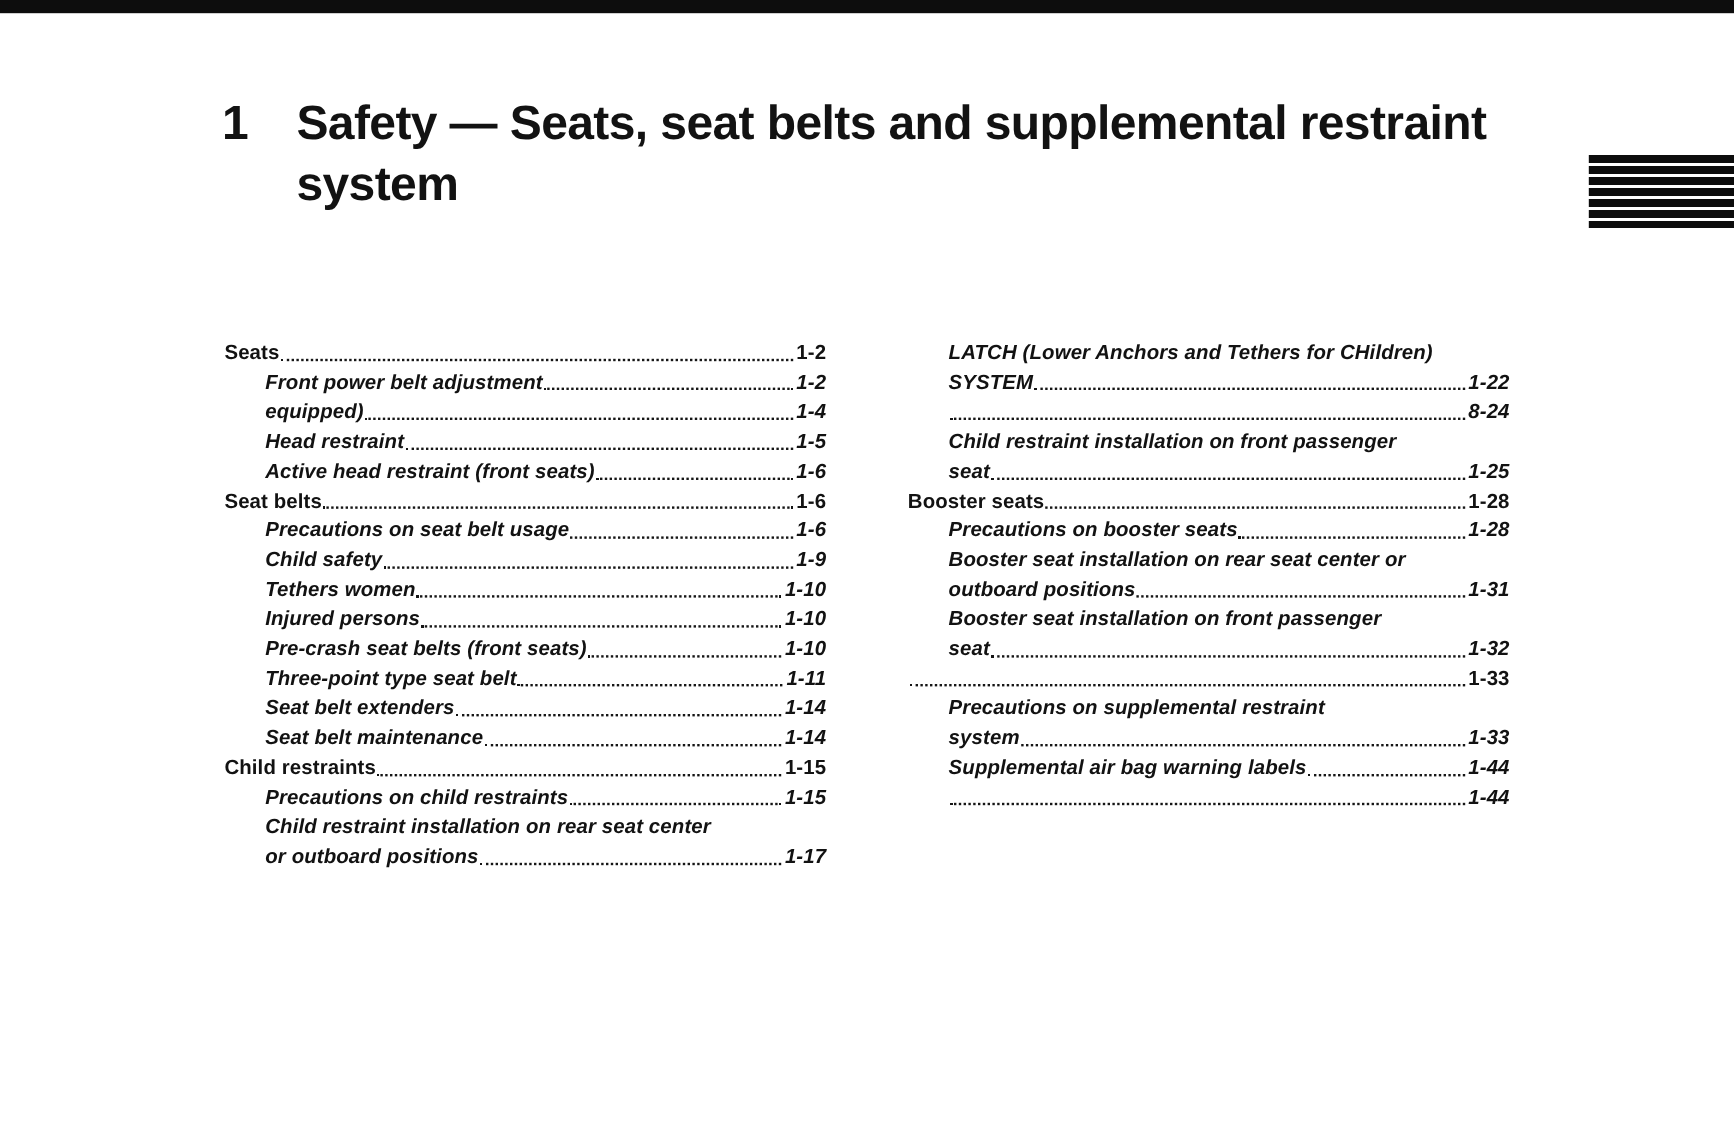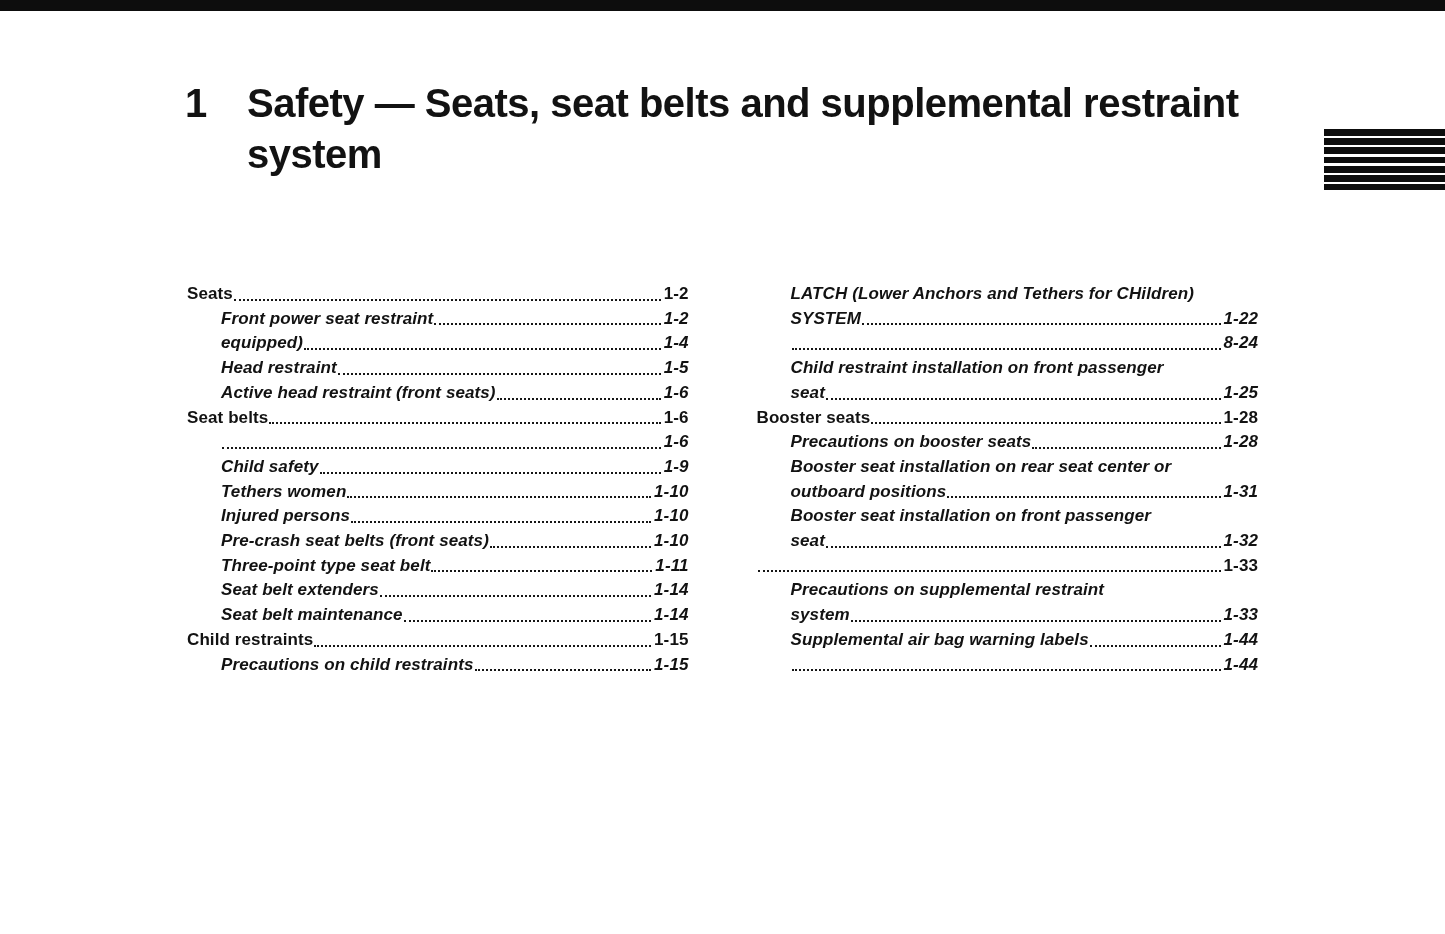--- a/index.html
+++ b/index.html
@@ -88,21 +88,21 @@
     <div class="col" id="col-left">
         <div class="toc-entry level0">
           <div class="toc-line">
             <span class="toc-label">Seats</span>
             <span class="leader"></span>
             <span class="toc-page">1-2</span>
           </div>
         </div>
         <div class="toc-entry level1">
           <div class="toc-line">
-            <span class="toc-label">Front power seat restraint</span>
+            <span class="toc-label">Front power belt adjustment</span>
             <span class="leader"></span>
             <span class="toc-page">1-2</span>
           </div>
         </div>
         <div class="toc-entry level1">
           <div class="toc-line">
             <span class="toc-label">equipped)</span>
             <span class="leader"></span>
             <span class="toc-page">1-4</span>
           </div>
@@ -123,20 +123,21 @@
         </div>
         <div class="toc-entry level0">
           <div class="toc-line">
             <span class="toc-label">Seat belts</span>
             <span class="leader"></span>
             <span class="toc-page">1-6</span>
           </div>
         </div>
         <div class="toc-entry level1">
           <div class="toc-line">
+            <span class="toc-label">Precautions on seat belt usage</span>
             <span class="leader"></span>
             <span class="toc-page">1-6</span>
           </div>
         </div>
         <div class="toc-entry level1">
           <div class="toc-line">
             <span class="toc-label">Child safety</span>
             <span class="leader"></span>
             <span class="toc-page">1-9</span>
           </div>
@@ -188,20 +189,30 @@
             <span class="toc-label">Child restraints</span>
             <span class="leader"></span>
             <span class="toc-page">1-15</span>
           </div>
         </div>
         <div class="toc-entry level1">
           <div class="toc-line">
             <span class="toc-label">Precautions on child restraints</span>
             <span class="leader"></span>
             <span class="toc-page">1-15</span>
+          </div>
+        </div>
+        <div class="toc-entry level1">
+          <div class="toc-line">
+            <span class="toc-label">Child restraint installation on rear seat center</span>
+          </div>
+          <div class="toc-line">
+            <span class="toc-label">or outboard positions</span>
+            <span class="leader"></span>
+            <span class="toc-page">1-17</span>
           </div>
         </div>
       </div>
     <div class="col" id="col-right">
         <div class="toc-entry level1">
           <div class="toc-line">
             <span class="toc-label">LATCH (Lower Anchors and Tethers for CHildren)</span>
           </div>
           <div class="toc-line">
             <span class="toc-label">SYSTEM</span>

